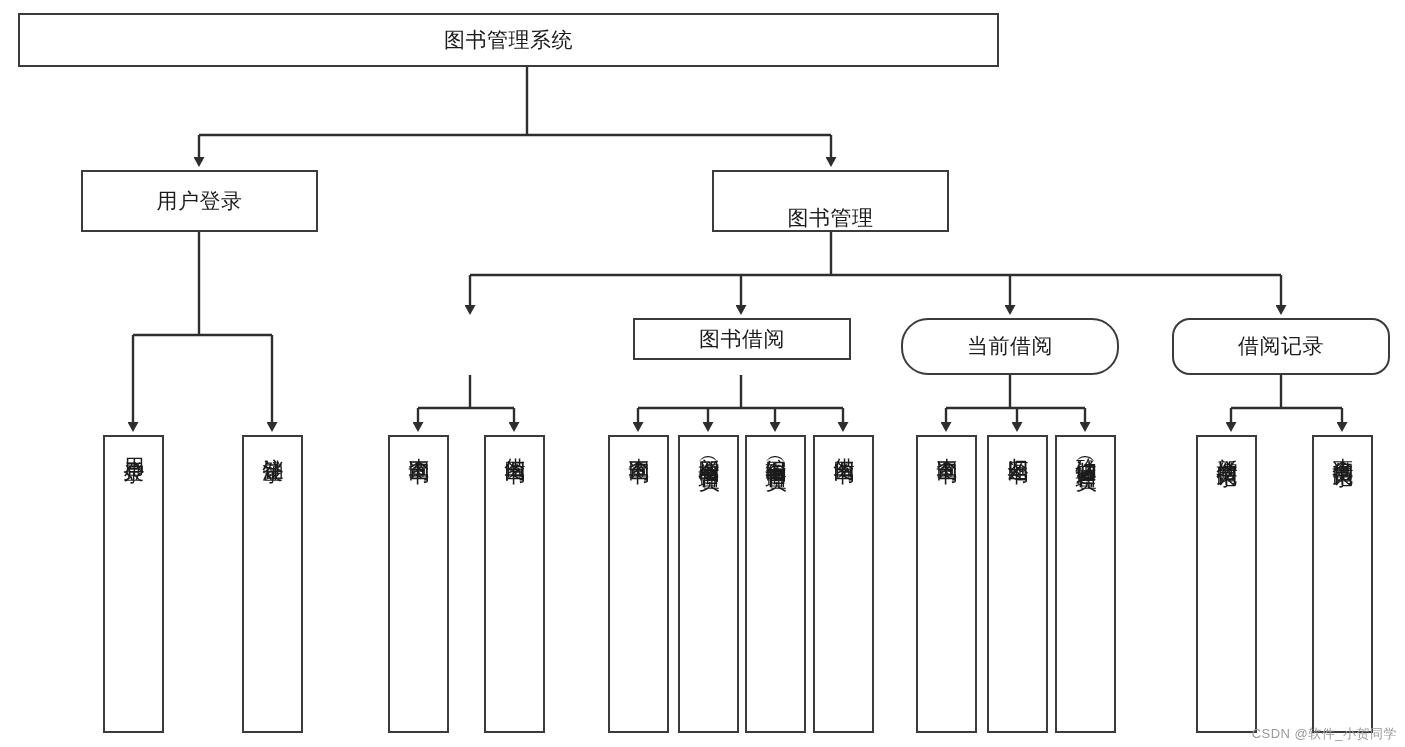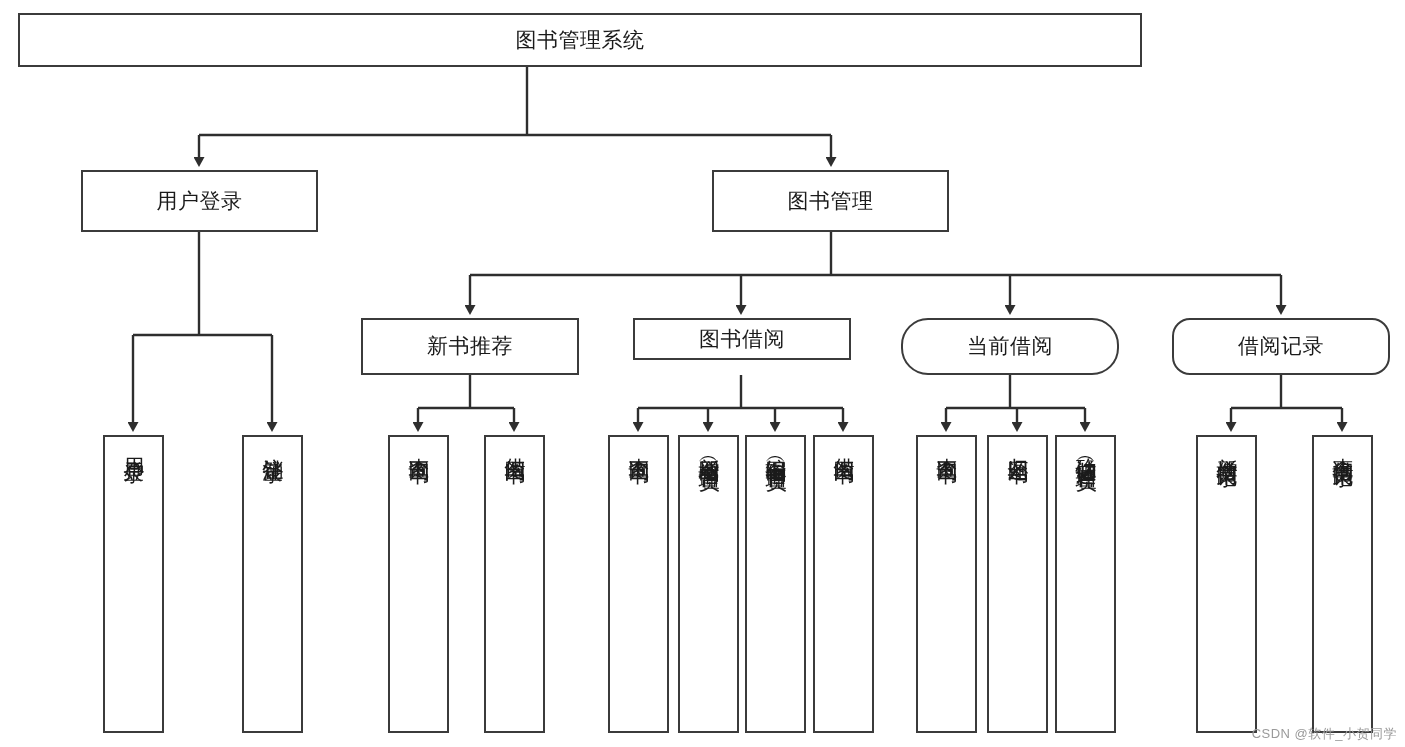--- a/index.html
+++ b/index.html
@@ -116,34 +116,31 @@
       <path d="M1017,408 L1017,423" marker-end="url(#arrow)"></path>
       <path d="M1085,408 L1085,423" marker-end="url(#arrow)"></path>
 
       <path d="M1281,375 L1281,408"></path>
       <path d="M1231,408 L1342,408"></path>
       <path d="M1231,408 L1231,423" marker-end="url(#arrow)"></path>
       <path d="M1342,408 L1342,423" marker-end="url(#arrow)"></path>
     </g>
   </svg>
 
-  <div class="node" style="left:18px; top:13px; width:1124px; height:54px;">
+  <div class="node" style="left:18px; top:13px; width:981px; height:54px;">
     <span class="label">图书管理系统</span>
   </div>
 
   <div class="node" style="left:81px; top:170px; width:237px; height:62px;">
     <span class="label">用户登录</span>
   </div>
-  <div class="node" style="left:712px; top:170px; width:237px; height:62px;">
+  <div class="node" style="left:712px; top:170px; width:237px; height:62px;align-items:flex-end;">
     <span class="label">图书管理</span>
   </div>
 
-  <div class="node" style="left:361px; top:318px; width:218px; height:57px;">
-    <span class="label">新书推荐</span>
-  </div>
   <div class="node" style="left:633px; top:318px; width:218px; height:42px;">
     <span class="label">图书借阅</span>
   </div>
   <div class="node" style="left:901px; top:318px; width:218px; height:57px;border-radius:27px;">
     <span class="label">当前借阅</span>
   </div>
   <div class="node" style="left:1172px; top:318px; width:218px; height:57px;border-radius:18px;">
     <span class="label">借阅记录</span>
   </div>
 

